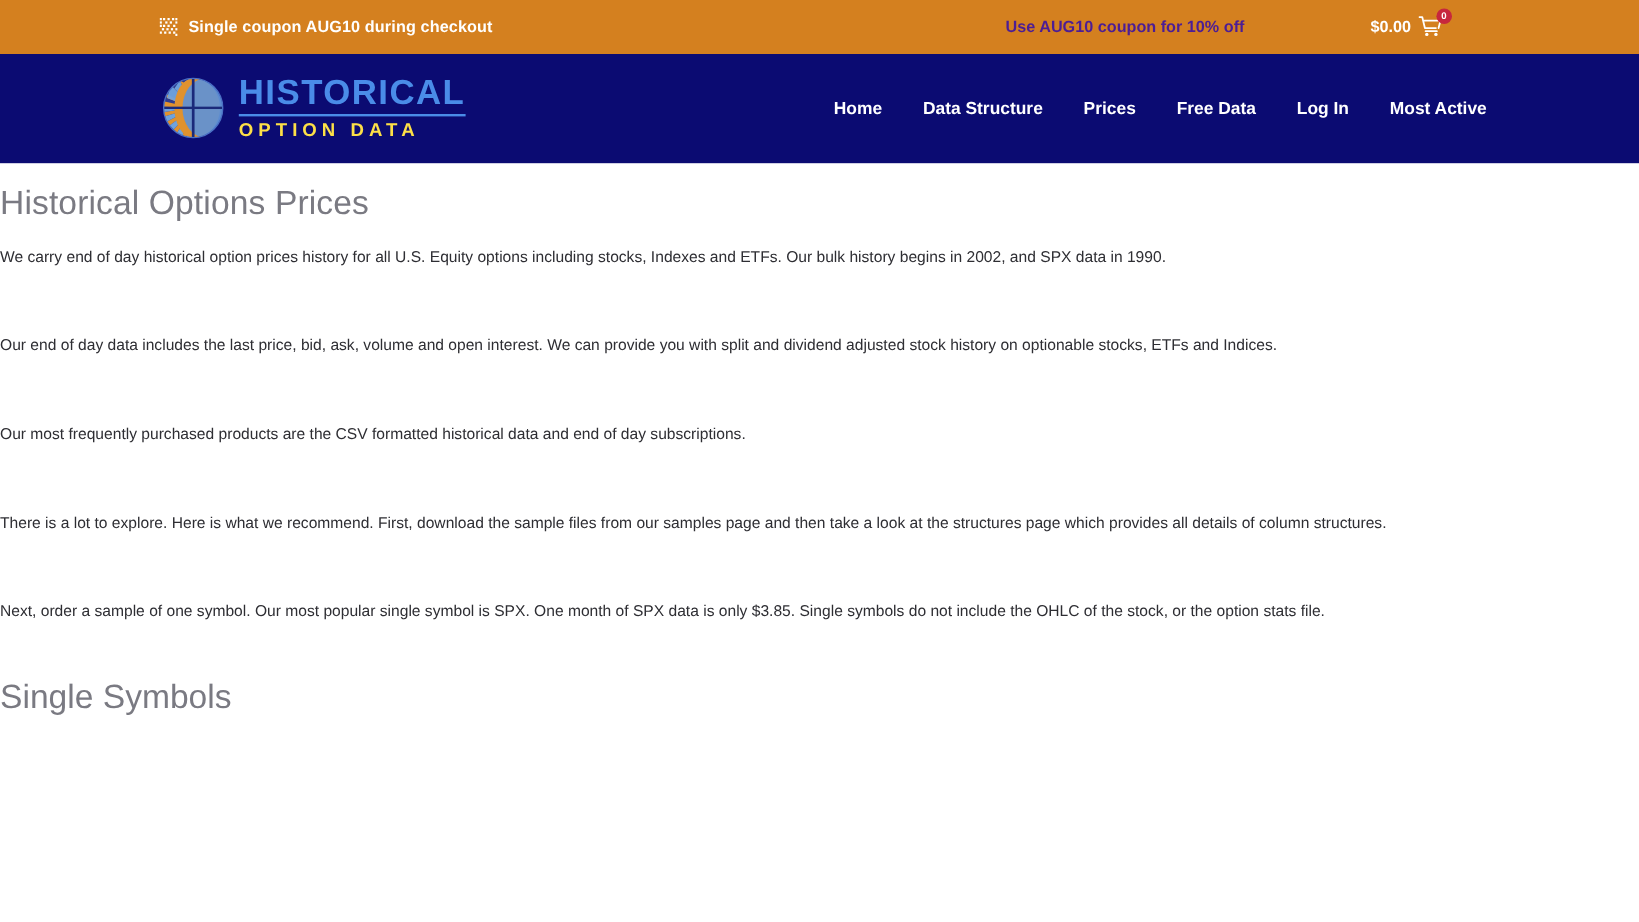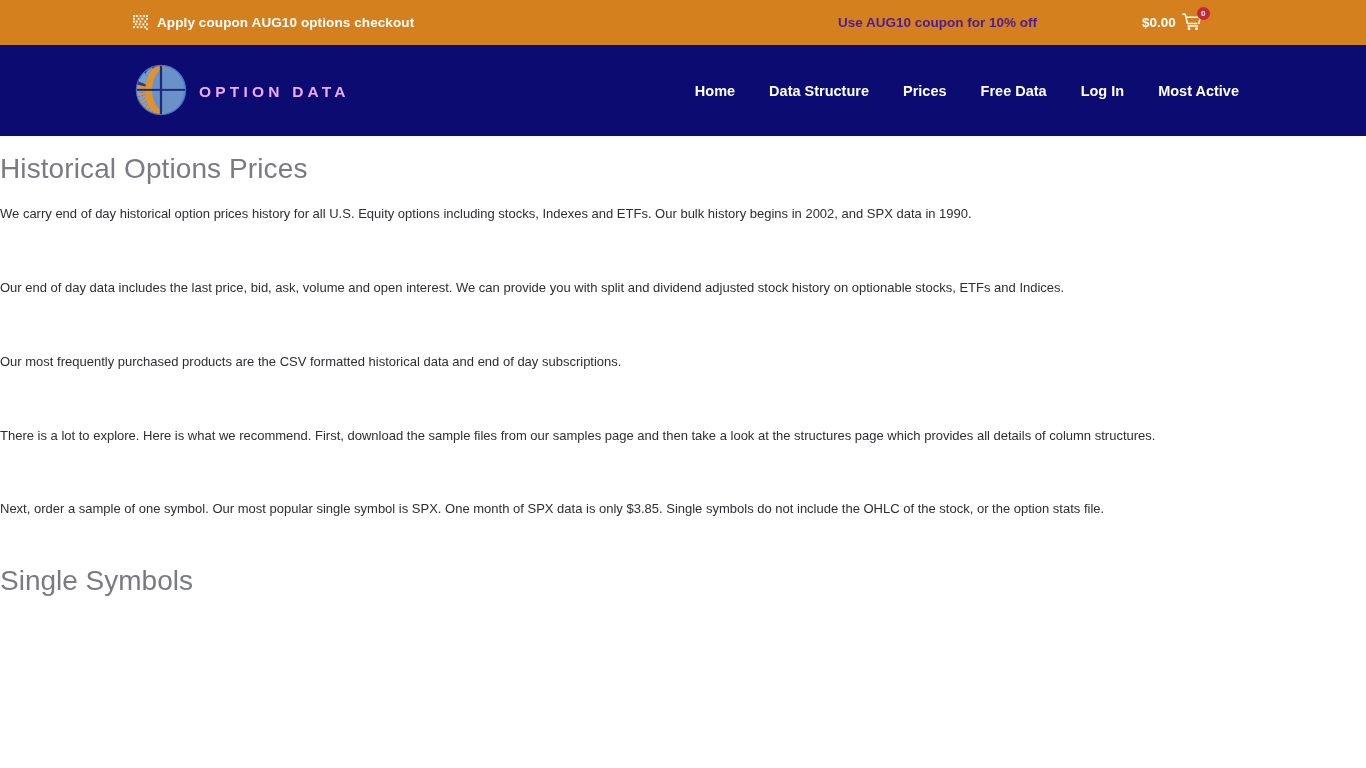--- a/index.html
+++ b/index.html
@@ -91,21 +91,21 @@
   .logo-words { display: flex; flex-direction: column; line-height: 1; }
   .logo-top {
     color: #4a8ce8;
     font-size: 29px;
     font-weight: bold;
     letter-spacing: 1.2px;
     border-bottom: 2px solid #4a8ce8;
     padding-bottom: 2px;
   }
   .logo-bottom {
-    color: #f0abfc;
+    color: #fde047;
     font-size: 15.5px;
     font-weight: bold;
     letter-spacing: 4.2px;
     padding-top: 4px;
   }
   .main-nav {
     position: absolute;
     right: 110px;
     top: 0;
     height: 91px;
@@ -199,21 +199,21 @@
           <rect x="10" y="9" width="2" height="2"></rect>
             <rect x="14" y="9" width="2" height="2"></rect>
           <rect x="0" y="12" width="2" height="2"></rect>
             <rect x="4" y="12" width="2" height="2"></rect>
           <rect x="8" y="12" width="2" height="2"></rect>
             <rect x="12" y="12" width="2" height="2"></rect>
           <rect x="14" y="14" width="2" height="2"></rect>
         </g>
       </svg>
     </span>
-    <span class="promo-text">Apply coupon AUG10 options checkout</span>
+    <span class="promo-text">Single coupon AUG10 during checkout</span>
   </div>
 
   <div class="promo-mid">Use AUG10 coupon for 10% off</div>
 
   <div class="cart-area">
     <span class="cart-total">$0.00</span>
     <span class="cart-wrap">
       <svg class="cart-icon" width="20" height="18" viewBox="0 0 20 18" aria-hidden="true">
         <g fill="none" stroke="#ffffff" stroke-width="1.5" stroke-linecap="round" stroke-linejoin="round">
           <path d="M0.8 1.2 h2.4 l2.2 9.2 h9.2"></path>
@@ -266,20 +266,21 @@
           <path d="M50 6 a28 44 0 0 1 0 88 a28 44 0 0 1 0 -88 Z" fill="#e0922f"></path>
           <path d="M50 6 a14 44 0 0 0 0 88 a40 44 0 0 0 0 -88 Z" fill="#e0922f"></path>
           <path d="M68 6 a34 44 0 0 1 0 88 a34 44 0 0 1 0 -88 Z" fill="#5f93d6" opacity="0.92"></path>
           <rect x="48" y="4" width="4" height="92" fill="#1b2a7a"></rect>
           <rect x="6" y="48" width="88" height="3.5" fill="#1b2a7a"></rect>
         </g>
         <circle cx="50" cy="50" r="44" fill="none" stroke="#4a6fc4" stroke-width="2"></circle>
       </svg>
     </span>
     <span class="logo-words">
+      <span class="logo-top">HISTORICAL</span>
       <span class="logo-bottom">OPTION DATA</span>
     </span>
   </a>
 
   <nav class="main-nav">
     <a class="nav-item">Home</a>
     <a class="nav-item">Data Structure</a>
     <a class="nav-item">Prices</a>
     <a class="nav-item">Free Data</a>
     <a class="nav-item">Log In</a>

